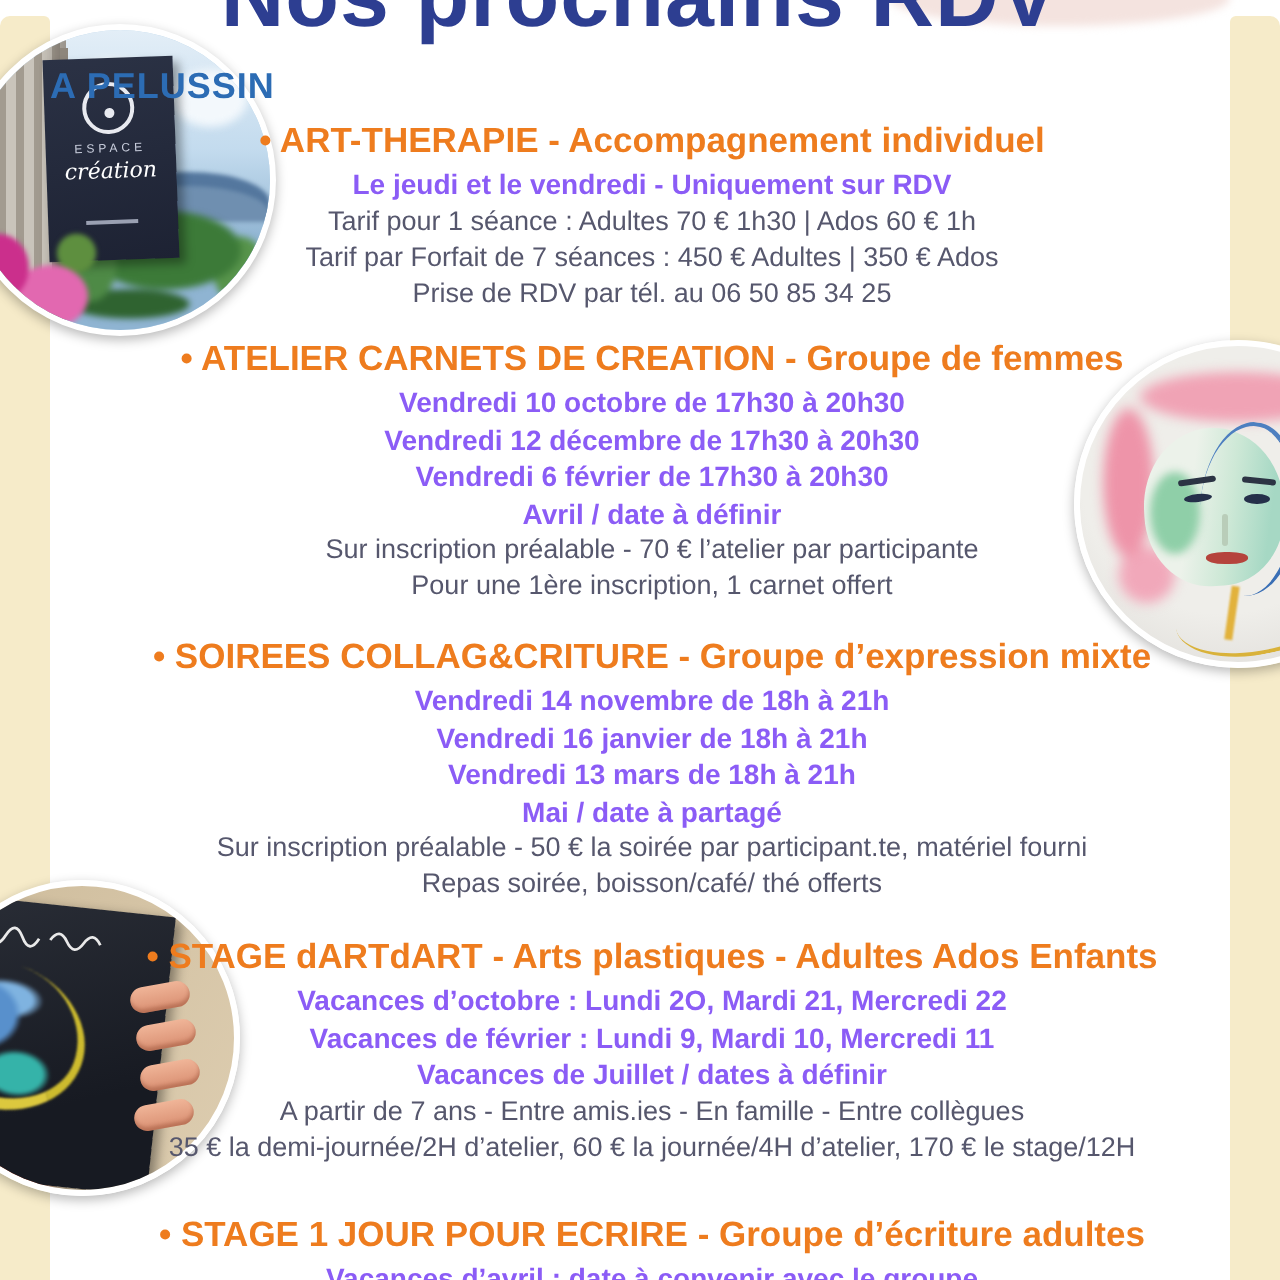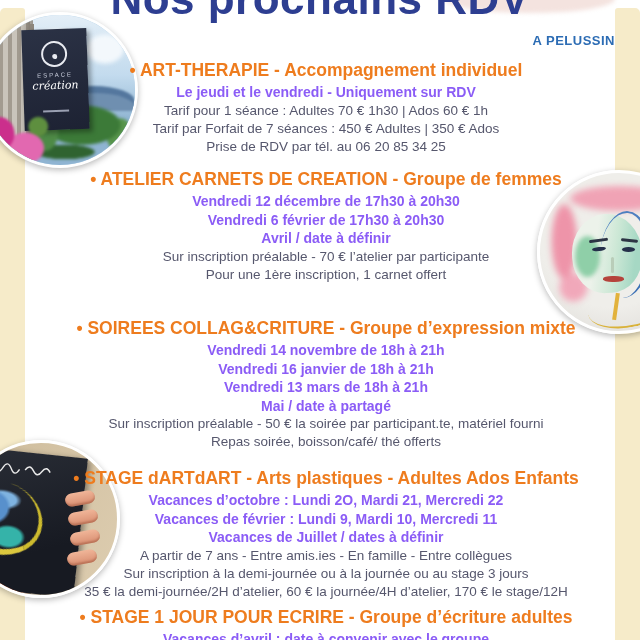--- a/index.html
+++ b/index.html
@@ -7,22 +7,22 @@
         font-family:"Liberation Sans",sans-serif;}
   
   .strip{position:absolute;top:8px;bottom:0;width:25px;background:#f6ebc9;z-index:1;}
   .strip.left{left:0;border-top-left-radius:5px;border-top-right-radius:3px;}
   .strip.right{right:0;border-top-right-radius:5px;border-top-left-radius:3px;}
   .top-blur{position:absolute;left:445px;top:-15px;width:170px;height:28px;background:#f4e3df;
             border-radius:50%;filter:blur(2px);z-index:0;}
   
   .title{position:absolute;top:-26px;left:25px;right:25px;text-align:center;z-index:3;
          font-size:44px;font-weight:700;color:#2d3e91;letter-spacing:.5px;white-space:nowrap;}
-  .subtitle{position:absolute;top:33px;left:25px;right:25px;text-align:right;z-index:3;
-            font-size:13px;font-weight:700;color:#2c6cb4;letter-spacing:.5px;}
+  .subtitle{position:absolute;top:33px;left:25px;right:25px;text-align:left;z-index:3;
+            font-size:18px;font-weight:700;color:#2c6cb4;letter-spacing:.5px;}
   
   .sec{position:absolute;left:25px;right:25px;text-align:center;z-index:3;margin-left:12px;}
   .h{font-size:17.5px;line-height:21px;margin-bottom:2px;font-weight:700;color:#ee7c1e;}
   .d{font-size:14px;line-height:18.5px;font-weight:700;color:#8b5cf6;}
   .n{font-size:13.5px;line-height:18px;font-weight:400;color:#56576d;}
   
   .circle{position:absolute;border-radius:50%;border:3px solid #fff;overflow:hidden;
           box-shadow:0 2px 6px rgba(0,0,0,.28);z-index:2;}
   .abs{position:absolute;}
   
@@ -156,25 +156,26 @@
     <div class="abs finger" style="left:68%;top:45%;"></div>
     <div class="abs finger" style="left:69%;top:58%;"></div>
     <div class="abs finger" style="left:67%;top:71%;"></div>
   </div>
 
   <section class="sec" style="top:60px">
     <div class="h">• ART-THERAPIE - Accompagnement individuel</div>
     <div class="d">Le jeudi et le vendredi - Uniquement sur RDV</div>
     <div class="n">Tarif pour 1 séance : Adultes 70 € 1h30 | Ados 60 € 1h</div>
     <div class="n">Tarif par Forfait de 7 séances : 450 € Adultes | 350 € Ados</div>
-    <div class="n">Prise de RDV par tél. au 06 20 85 34 25</div>
+    <div class="n">Prise de RDV par tél. au 06 50 85 34 25</div>
   </section>
 
   <section class="sec" style="top:169px">
     <div class="h">• ATELIER CARNETS DE CREATION - Groupe de femmes</div>
+    <div class="d">Vendredi 10 octobre de 17h30 à 20h30</div>
     <div class="d">Vendredi 12 décembre de 17h30 à 20h30</div>
     <div class="d">Vendredi 6 février de 17h30 à 20h30</div>
     <div class="d">Avril / date à définir</div>
     <div class="n">Sur inscription préalable - 70 € l’atelier par participante</div>
     <div class="n">Pour une 1ère inscription, 1 carnet offert</div>
   </section>
 
   <section class="sec" style="top:318px">
     <div class="h">• SOIREES COLLAG&amp;CRITURE - Groupe d’expression mixte</div>
     <div class="d">Vendredi 14 novembre de 18h à 21h</div>
@@ -184,21 +185,20 @@
     <div class="n">Sur inscription préalable - 50 € la soirée par participant.te, matériel fourni</div>
     <div class="n">Repas soirée, boisson/café/ thé offerts</div>
   </section>
 
   <section class="sec" style="top:468px">
     <div class="h">• STAGE dARTdART - Arts plastiques - Adultes Ados Enfants</div>
     <div class="d">Vacances d’octobre : Lundi 2O, Mardi 21, Mercredi 22</div>
     <div class="d">Vacances de février : Lundi 9, Mardi 10, Mercredi 11</div>
     <div class="d">Vacances de Juillet / dates à définir</div>
     <div class="n">A partir de 7 ans - Entre amis.ies - En famille - Entre collègues</div>
-    <div class="n">Sur inscription à la demi-journée ou à la journée ou au stage 3 jours</div>
     <div class="n">35 € la demi-journée/2H d’atelier, 60 € la journée/4H d’atelier, 170 € le stage/12H</div>
   </section>
 
   <section class="sec" style="top:607px">
     <div class="h">• STAGE 1 JOUR POUR ECRIRE - Groupe d’écriture adultes</div>
     <div class="d">Vacances d’avril : date à convenir avec le groupe</div>
   </section>
 
 </div>
 

